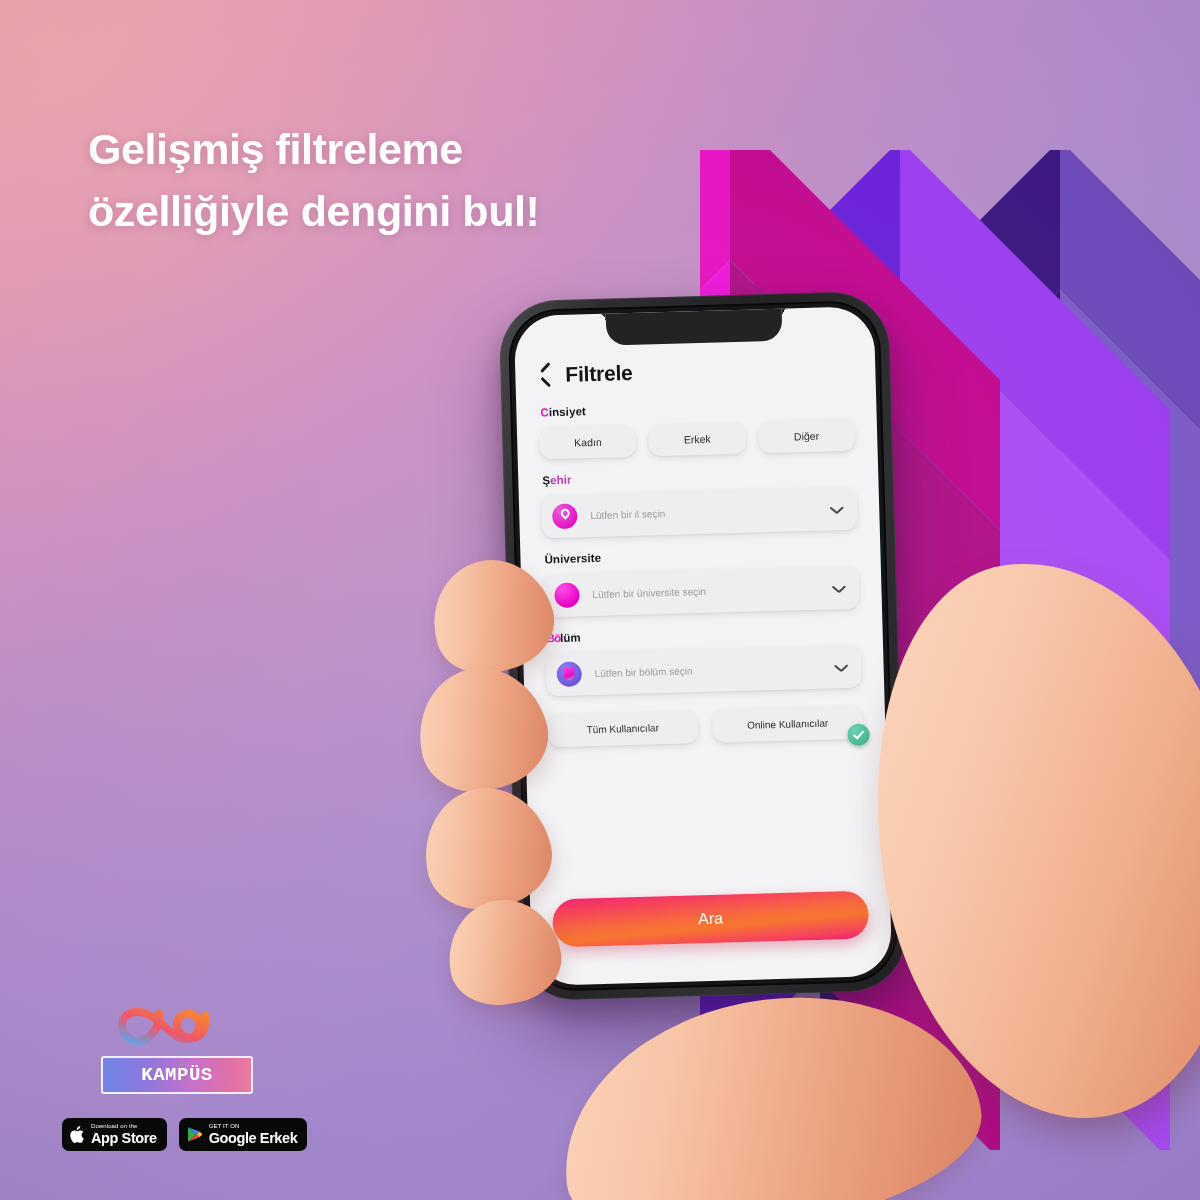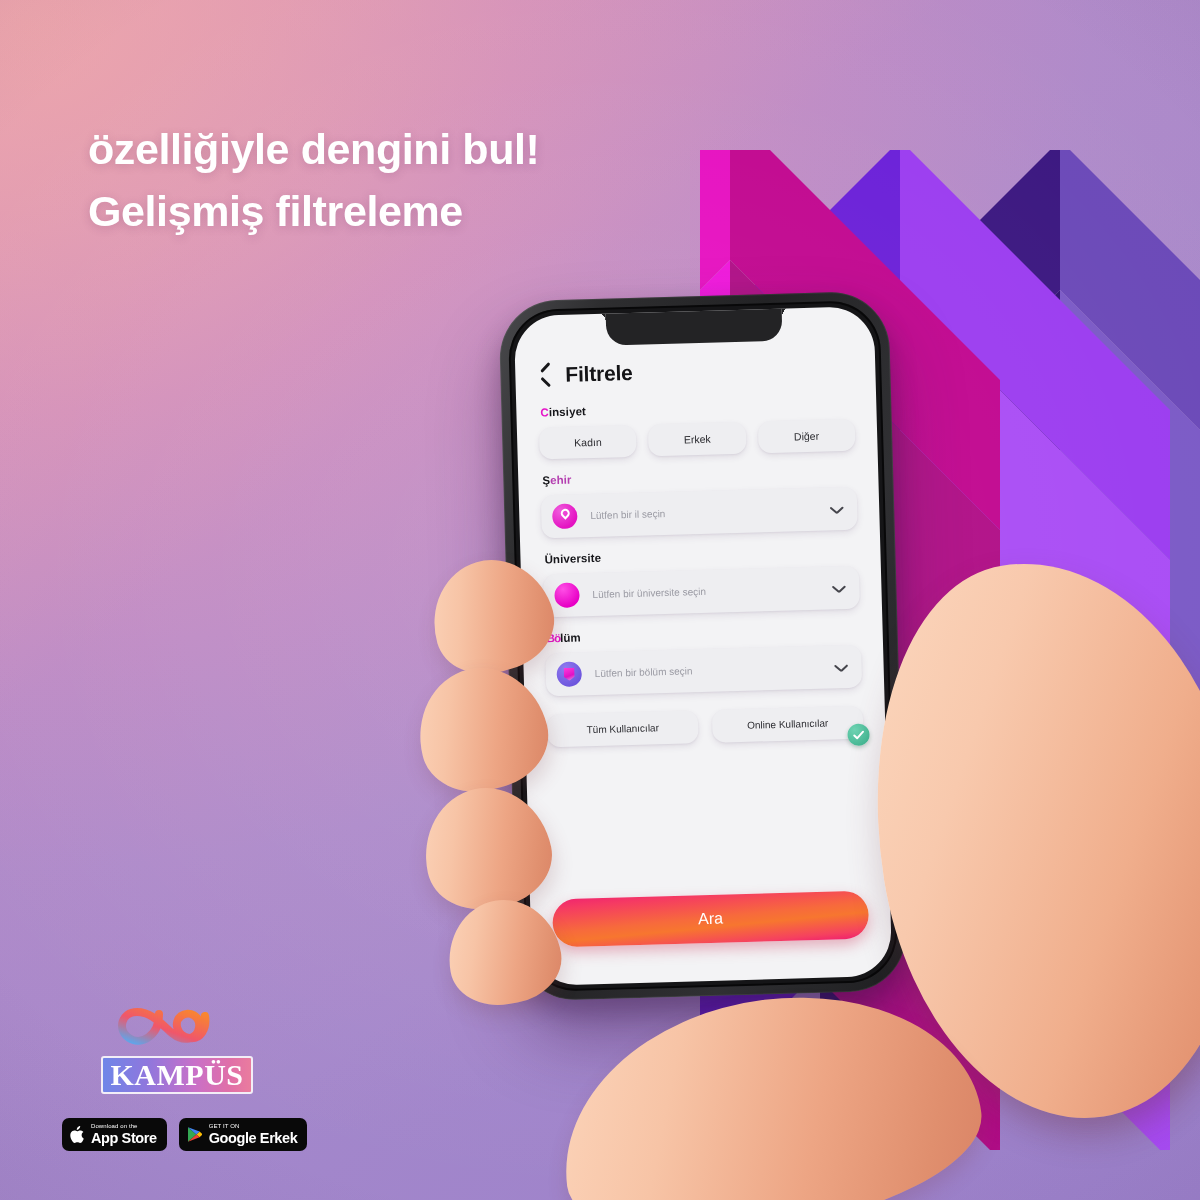--- a/index.html
+++ b/index.html
@@ -143,22 +143,22 @@
   
   .brand{position:absolute;left:62px;top:980px;width:230px;}
   .ddmark{position:relative;height:72px;margin:0 auto;width:140px;}
   .ddmark svg{position:absolute;left:0;top:0;filter:blur(.6px);}
   .kampus{
     position:relative;margin:4px auto 0;width:148px;height:34px;
     background:linear-gradient(92deg,#6f86e8 0%,#8f77dd 30%,#c970c8 62%,#e06fa8 85%,#ea7c9e 100%);
     border:2px solid #f3eef7;border-radius:3px;
     display:flex;align-items:center;justify-content:center;
   }
-  .kampus span{color:#fff;font-size:30px;font-weight:bold;letter-spacing:.5px;
-    font-family:Liberation Serif, serif;}
+  .kampus span{color:#fff;font-size:19px;font-weight:bold;letter-spacing:.5px;
+    font-family:Liberation Mono, monospace;}
 
   .stores{position:absolute;left:62px;top:1118px;display:flex;gap:12px;}
   .storebadge{background:#090909;border-radius:7px;padding:5px 10px 5px 8px;
     display:flex;align-items:center;gap:7px;cursor:pointer;min-width:76px;}
   .sb-txt{line-height:1;}
   .sb-top{display:block;color:#fff;font-size:6px;letter-spacing:.1px;margin-bottom:2px;}
   .sb-main{display:block;color:#fff;font-size:14.5px;font-weight:bold;letter-spacing:-.4px;}
   .apple-glyph{width:14px;height:17px;position:relative;flex:0 0 auto;}
   .play-glyph{width:15px;height:17px;flex:0 0 auto;}
 </style>
@@ -262,22 +262,22 @@
   <div>
     <div class="fing" style="left:432px;top:560px;width:120px;height:112px;transform:rotate(-16deg);"></div>
     <div class="fing" style="left:418px;top:668px;width:128px;height:122px;transform:rotate(-14deg);"></div>
     <div class="fing" style="left:424px;top:788px;width:126px;height:120px;transform:rotate(-12deg);"></div>
     <div class="fing" style="left:448px;top:900px;width:112px;height:104px;transform:rotate(-10deg);"></div>
     <div class="palm" style="left:880px;top:560px;width:360px;height:560px;transform:rotate(-9deg);"></div>
     <div class="fing" style="left:560px;top:1000px;width:420px;height:230px;transform:rotate(-7deg);border-radius:52% 48% 60% 40%/70% 60% 40% 30%;"></div>
   </div>
 
   <div class="headline">
+    <div>Gelişmiş filtreleme</div>
     <div>özelliğiyle dengini bul!</div>
-    <div>Gelişmiş filtreleme</div>
   </div>
 
   <div class="brand">
     <div class="ddmark">
       <svg width="140" height="72" viewBox="0 0 140 72">
         <defs>
           <linearGradient id="gA" x1="0" y1="1" x2="1" y2="0">
             <stop offset="0" stop-color="#5aa8ee"></stop>
               <stop offset="45%" stop-color="#f0566a"></stop>
               <stop offset="100%" stop-color="#f98a2a"></stop>

